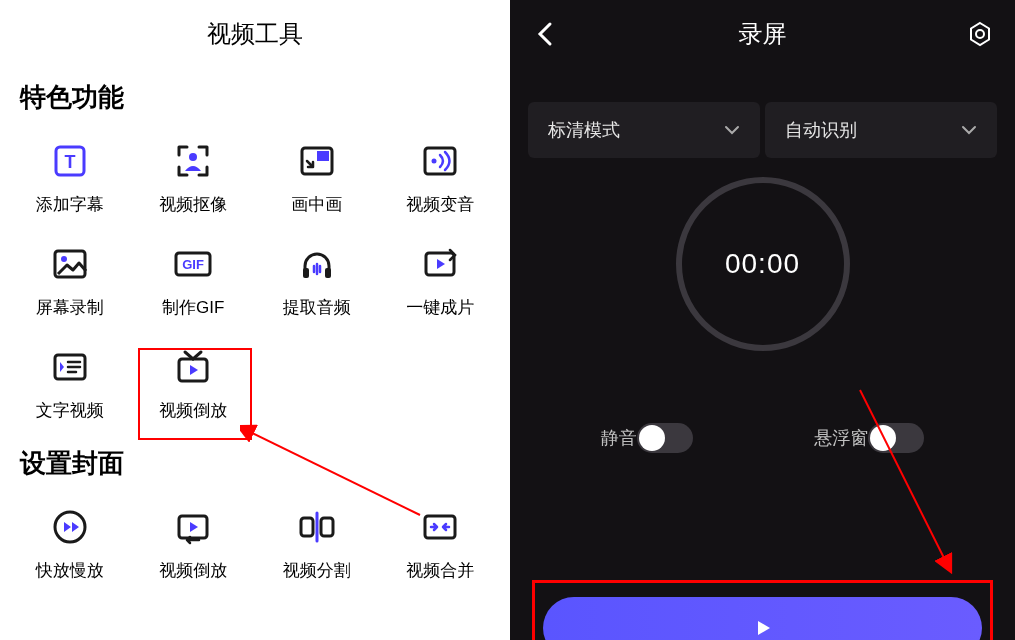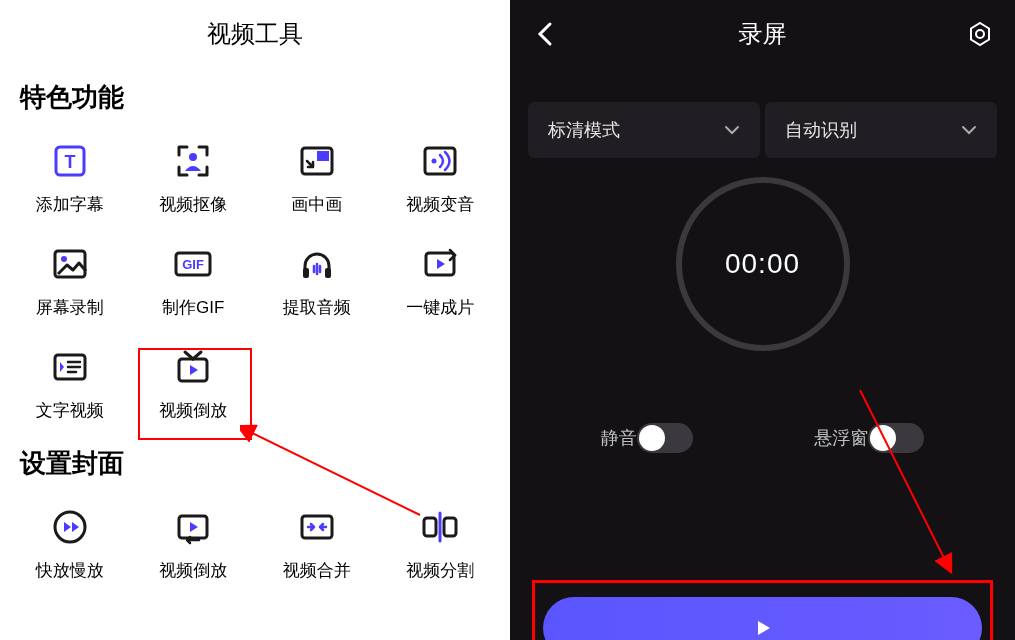--- a/index.html
+++ b/index.html
@@ -337,36 +337,36 @@
             <path d="M17 15 l8 5 l-8 5 z" fill="#4a3bff"></path>
             <path d="M14 33 h12 M14 33 l3 -3 M14 33 l3 3" stroke="#1a1a1a" stroke-width="2.5" fill="none" stroke-linecap="round"></path>
           </svg>
       </div>
       <div class="lbl">视频倒放</div>
     </div>
 
     <div class="tool">
       <div class="ico">
         <svg width="40" height="40" viewBox="0 0 40 40">
-            <rect x="5" y="9" width="30" height="22" rx="3" fill="none" stroke="#1a1a1a" stroke-width="3"></rect>
-            <path d="M11 20 h6 M17 20 l-3 -3 M17 20 l-3 3 M29 20 h-6 M23 20 l3 -3 M23 20 l3 3" stroke="#4a3bff" stroke-width="2.5" fill="none" stroke-linecap="round"></path>
-          </svg>
-      </div>
-      <div class="lbl">视频合并</div>
-    </div>
-
-    <div class="tool">
-      <div class="ico">
-        <svg width="40" height="40" viewBox="0 0 40 40">
             <rect x="4" y="11" width="12" height="18" rx="3" fill="none" stroke="#1a1a1a" stroke-width="3"></rect>
             <rect x="24" y="11" width="12" height="18" rx="3" fill="none" stroke="#1a1a1a" stroke-width="3"></rect>
             <path d="M20 6 v28" stroke="#4a3bff" stroke-width="3" stroke-linecap="round"></path>
           </svg>
       </div>
       <div class="lbl">视频分割</div>
+    </div>
+
+    <div class="tool">
+      <div class="ico">
+        <svg width="40" height="40" viewBox="0 0 40 40">
+            <rect x="5" y="9" width="30" height="22" rx="3" fill="none" stroke="#1a1a1a" stroke-width="3"></rect>
+            <path d="M11 20 h6 M17 20 l-3 -3 M17 20 l-3 3 M29 20 h-6 M23 20 l3 -3 M23 20 l3 3" stroke="#4a3bff" stroke-width="2.5" fill="none" stroke-linecap="round"></path>
+          </svg>
+      </div>
+      <div class="lbl">视频合并</div>
     </div>
 
   </div>
 
   <div class="highlight-box"></div>
   <svg class="arrow1" width="200" height="110">
     <defs>
         <marker id="ah1" markerWidth="10" markerHeight="10" refX="2" refY="5" orient="auto">
           <path d="M0 0 L10 5 L0 10 z" fill="#ff0000"></path>
         </marker>

